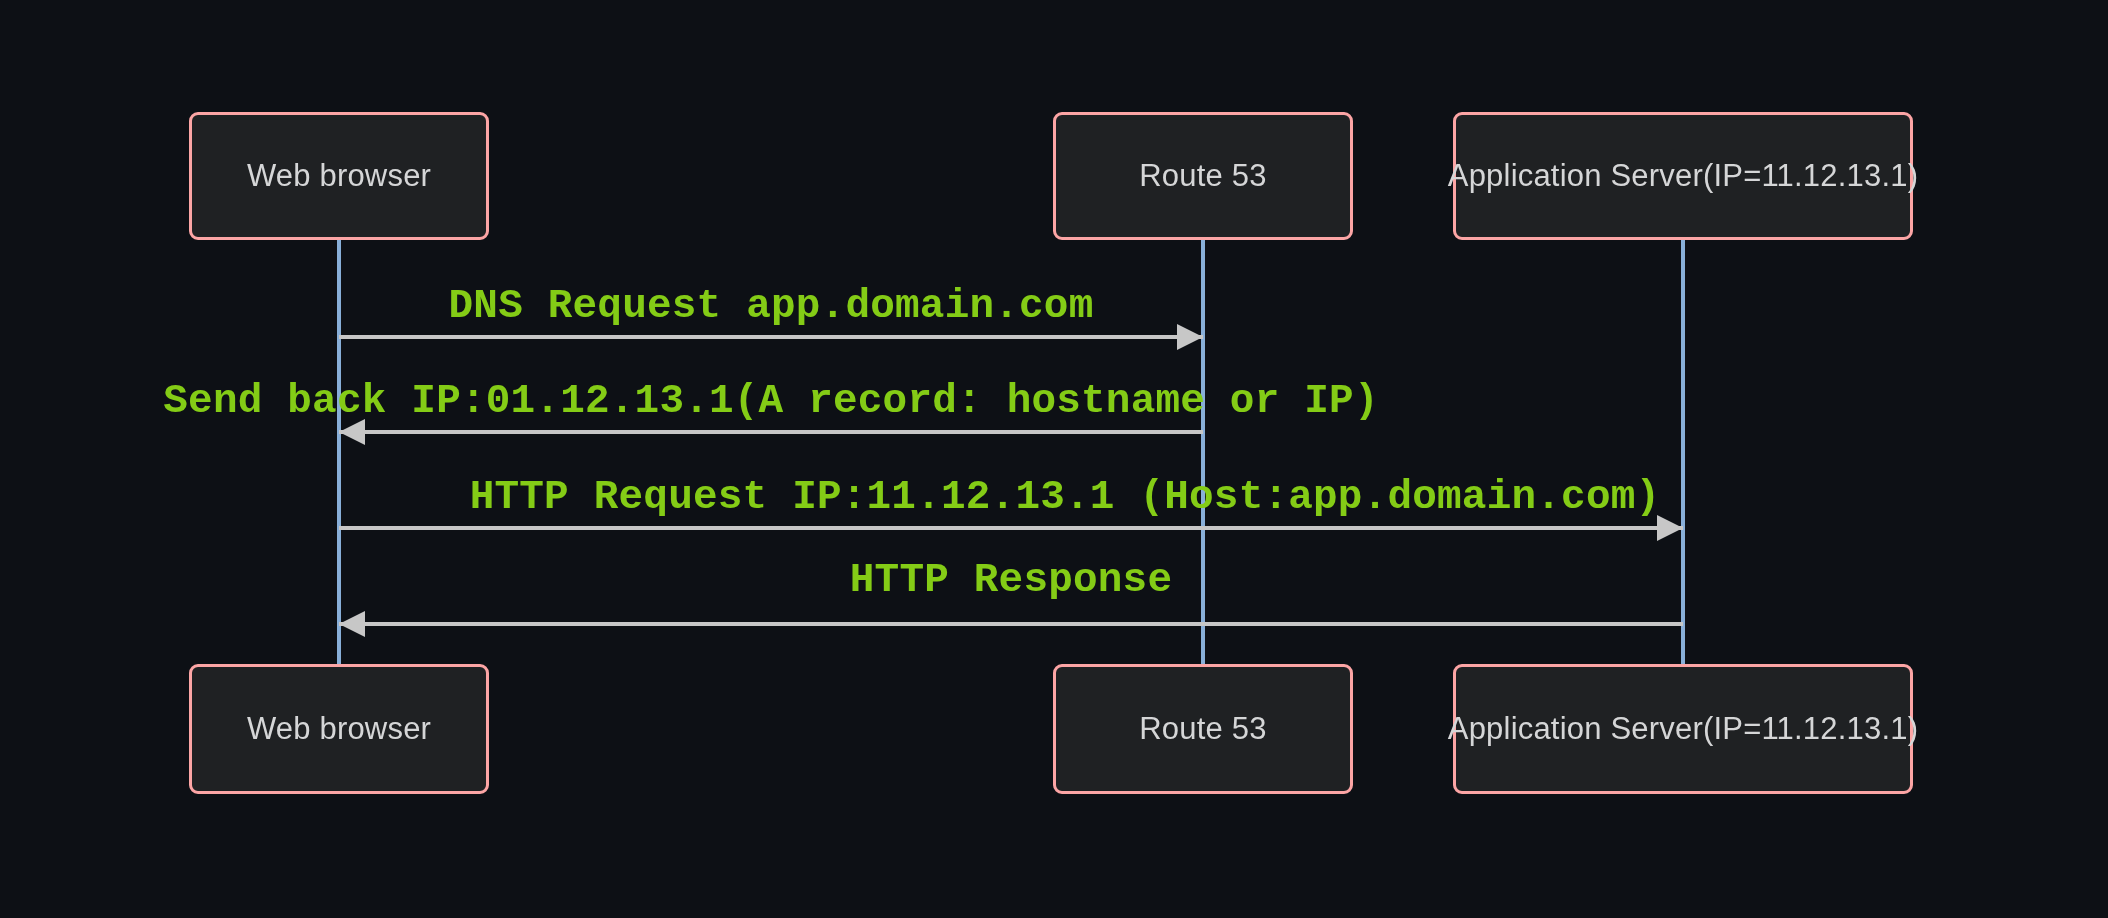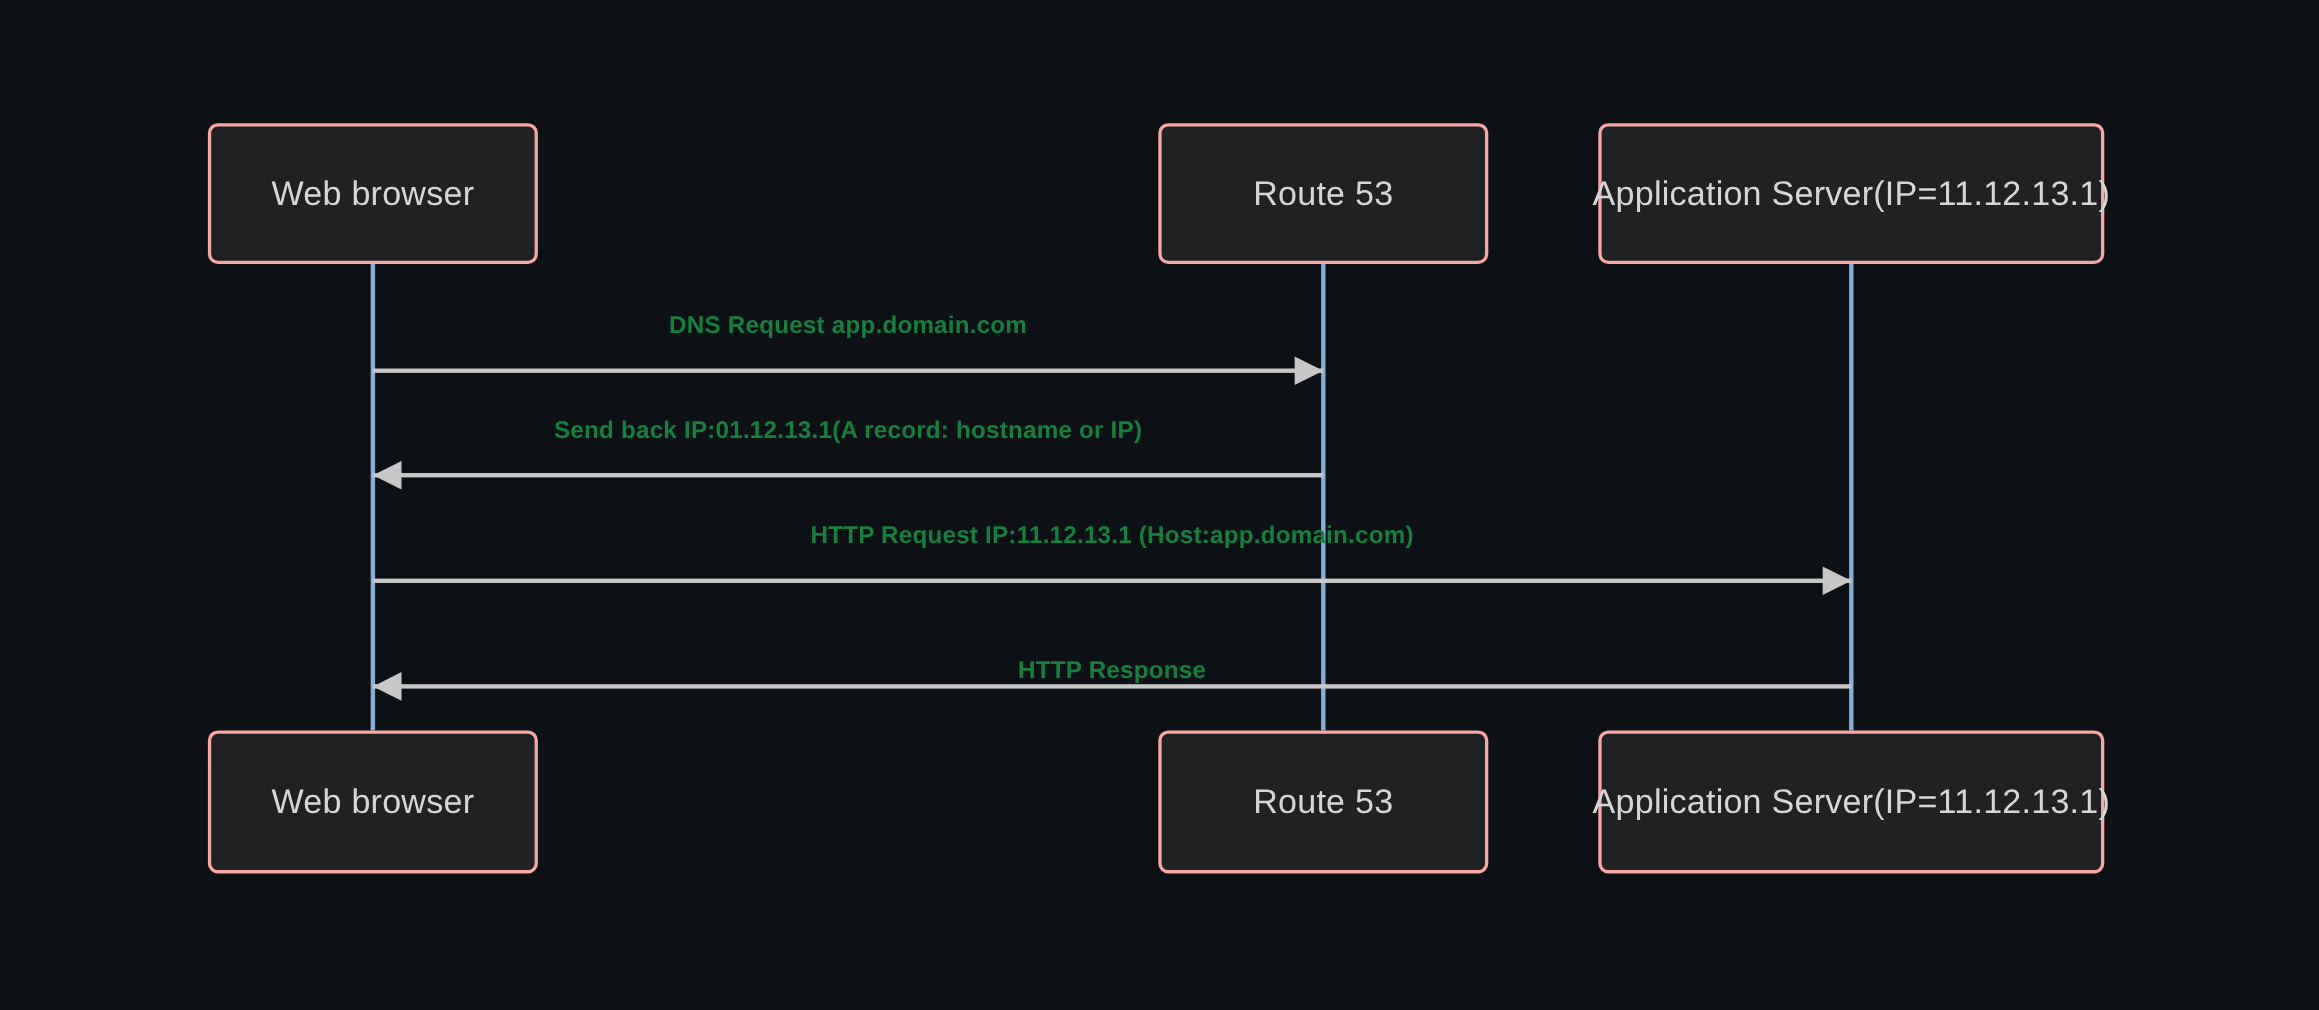--- a/index.html
+++ b/index.html
@@ -48,27 +48,28 @@
     z-index: 1;
   }
   .lifeline-a { left: 337px; }
   .lifeline-b { left: 1201px; }
   .lifeline-c { left: 1681px; }
 
   
   .msg-label {
     position: absolute;
     transform: translateX(-50%);
-    color: #15803d;
-    font-size: 22px;
+    color: #84cc16;
+    font-size: 41px;
     font-weight: bold;
     letter-spacing: 0.2px;
     white-space: nowrap;
     z-index: 4;
     text-align: center;
+    font-family: Liberation Mono, monospace;
   }
   .msg-line {
     position: absolute;
     height: 4px;
     background: #c7c7c7;
     z-index: 2;
   }
   .arrowhead {
     position: absolute;
     width: 0;
@@ -87,25 +88,25 @@
   }
 
   .label-m1 { left: 771px;  top: 283px; }
   .line-m1  { left: 339px;  top: 335px; width: 864px; }
   .head-m1  { left: 1177px; top: 324px; }
 
   .label-m2 { left: 771px;  top: 378px; }
   .line-m2  { left: 339px;  top: 430px; width: 864px; }
   .head-m2  { left: 339px;  top: 419px; }
 
-  .label-m3 { left: 1011px; top: 474px; }
+  .label-m3 { left: 1065px; top: 474px; }
   .line-m3  { left: 339px;  top: 526px; width: 1344px; }
   .head-m3  { left: 1657px; top: 515px; }
 
-  .label-m4 { left: 1011px; top: 596px; }
+  .label-m4 { left: 1011px; top: 557px; }
   .line-m4  { left: 339px;  top: 622px; width: 1344px; }
   .head-m4  { left: 339px;  top: 611px; }
 </style>
 </head>
 <body>
 
 <div class="canvas">
 
   <div class="lifeline lifeline-a"></div>
   <div class="lifeline lifeline-b"></div>

